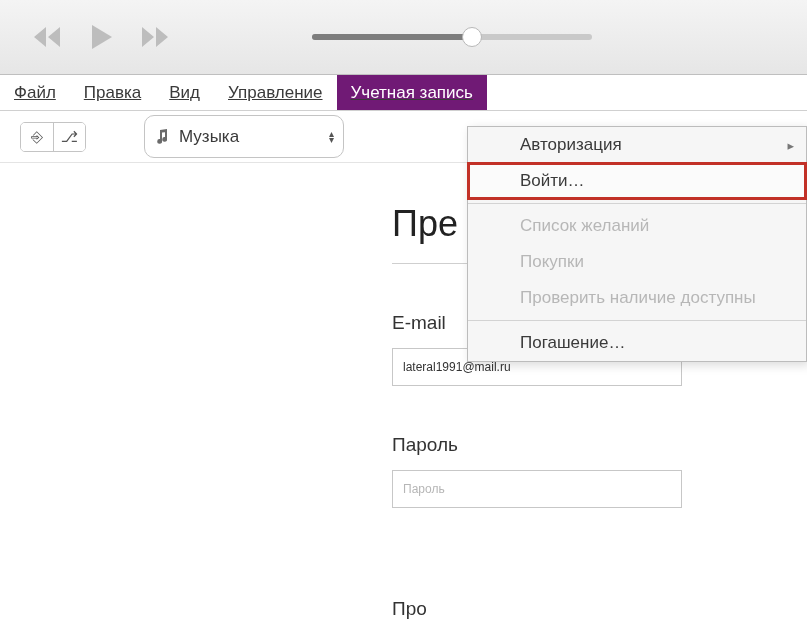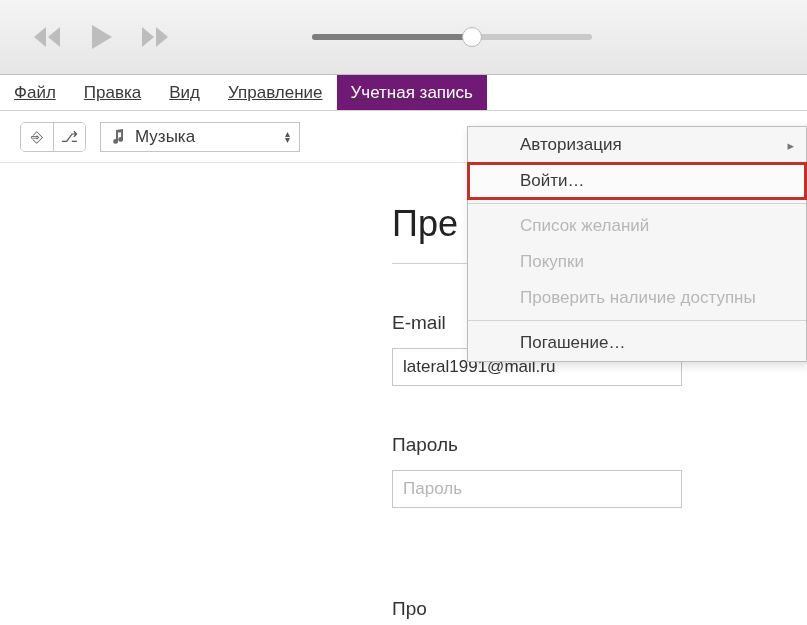--- a/index.html
+++ b/index.html
@@ -86,30 +86,31 @@
     background: #fff;
     border: none;
     color: #555;
     font-size: 15px;
   }
   .nav-seg button + button { border-left: 1px solid #c4c4c4; }
 
   .category-select {
     display: flex;
     align-items: center;
-    height: 30px;
+    height: 43px;
     border: 1px solid #c4c4c4;
-    border-radius: 0;
+    border-radius: 10px;
     padding: 0 10px 0 10px;
     gap: 10px;
     min-width: 200px;
     background: #fff;
     font-size: 17px;
     color: #3a3a3a;
     position: relative;
+    margin-left: 44px;
   }
   .category-select .note-icon svg { display:block; }
   .category-select .cat-label { flex: 1; }
   .category-select .updown {
     font-size: 10px; line-height: 6px; color: #555; letter-spacing: -1px;
     display: flex; flex-direction: column; align-items: center;
   }
 
   
   .page {
@@ -128,21 +129,21 @@
 
   .form-block { margin: 48px 0 0 380px; width: 410px; }
   .form-row2 { display: flex; gap: 90px; margin-top: 48px; margin-left: 380px; flex-direction: column; }
   .field-group { display: flex; flex-direction: column; gap: 14px; }
   .field-label { font-size: 19px; color: #333; }
   .text-input {
     height: 38px;
     width: 290px;
     border: 1px solid #c7c7c7;
     padding: 0 10px;
-    font-size: 17px;
+    font-size: 12px;
     color: #333;
     background: #fff;
   }
   .text-input::placeholder { color: #b6b6b6; }
   .text-input.disabled { background: #f1f1f1; color: #b6b6b6; }
 
   .form-divider {
     border: none;
     border-top: 1px solid #d6d6d6;
     margin: 46px 0 0 380px;

